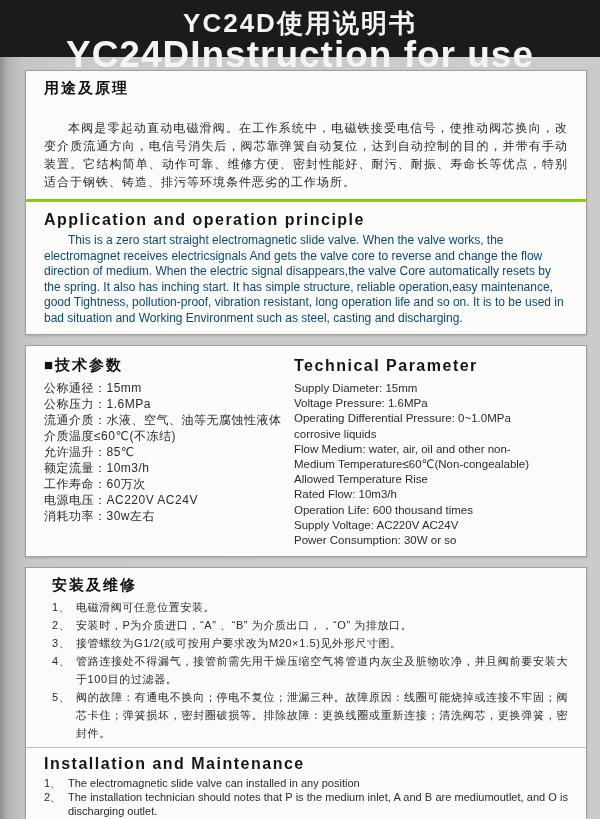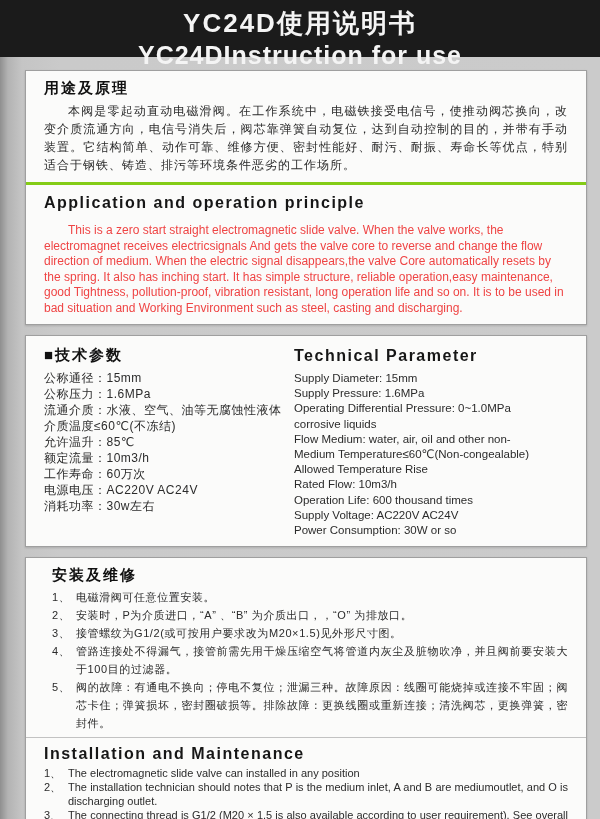--- a/index.html
+++ b/index.html
@@ -13,41 +13,41 @@
     background:#1b1b1b;
     height:57px;
     text-align:center;
     padding-top:7px;
     color:#f4f4f4;
   }
   .page-header .t1 {
     font-size:26px; font-weight:bold; letter-spacing:2px; line-height:32px;
   }
   .page-header .t2 {
-    font-size:25px; font-weight:bold; letter-spacing:1px; line-height:32px;
+    font-size:37px; font-weight:bold; letter-spacing:1px; line-height:32px;
   }
   .content { padding:13px 13px 0 25px; }
   .panel {
     background:#fbfbfa;
     border:1px solid #9f9f9f;
     box-shadow:0 1px 2px rgba(0,0,0,.15);
     margin-bottom:10px;
     overflow:hidden;
   }
   .sub { padding:8px 18px 8px 18px; }
   .sub + .sub { border-top:3px solid #84cc16; }
   .h-cn { font-size:15px; font-weight:bold; color:#111; letter-spacing:2px; line-height:18px; }
   .h-en { font-size:16px; font-weight:bold; color:#161616; letter-spacing:1.5px; line-height:19px; }
   .p-cn {
     font-size:12px; line-height:18px; letter-spacing:1px;
-    text-indent:2em; margin-top:5px; color:#2b2b2b; text-align:justify;
+    text-indent:2em; margin-top:22px; color:#2b2b2b; text-align:justify;
   }
   .p-en {
     font-size:12px; line-height:15.5px;
-    text-indent:2em; margin-top:11px; color:#ef4444;
+    text-indent:2em; margin-top:4px; color:#0c4a6e;
   }
   
   .tech-cols { display:flex; padding:10px 10px 8px 18px; }
   .tech-left { width:250px; flex:0 0 250px; }
   .tech-right { flex:1; }
   .spec-line-cn { font-size:12px; line-height:16px; letter-spacing:.5px; color:#2b2b2b; white-space:nowrap; }
   .spec-line-en { font-size:11.5px; line-height:15.2px; color:#2b2b2b; white-space:nowrap; }
   .tech-left .h-cn, .tech-right .h-en { margin-bottom:6px; }
   
   .li { display:flex; }
@@ -94,21 +94,21 @@
             <div class="spec-line-cn">额定流量：10m3/h</div>
             <div class="spec-line-cn">工作寿命：60万次</div>
             <div class="spec-line-cn">电源电压：AC220V  AC24V</div>
             <div class="spec-line-cn">消耗功率：30w左右</div>
           </div>
       </div>
       <div class="tech-right">
         <div class="h-en">Technical Parameter</div>
         <div>
             <div class="spec-line-en">Supply Diameter: 15mm</div>
-            <div class="spec-line-en">Supply Pressure: 1.6MPa</div>
+            <div class="spec-line-en">Voltage Pressure: 1.6MPa</div>
             <div class="spec-line-en">Operating Differential Pressure: 0~1.0MPa</div>
             <div class="spec-line-en">corrosive liquids</div>
             <div class="spec-line-en">Flow Medium: water, air, oil and other non-</div>
             <div class="spec-line-en">Medium Temperature≤60℃(Non-congealable)</div>
             <div class="spec-line-en">Allowed Temperature Rise</div>
             <div class="spec-line-en">Rated Flow: 10m3/h</div>
             <div class="spec-line-en">Operation Life: 600 thousand times</div>
             <div class="spec-line-en">Supply Voltage: AC220V  AC24V</div>
             <div class="spec-line-en">Power Consumption: 30W or so</div>
           </div>

